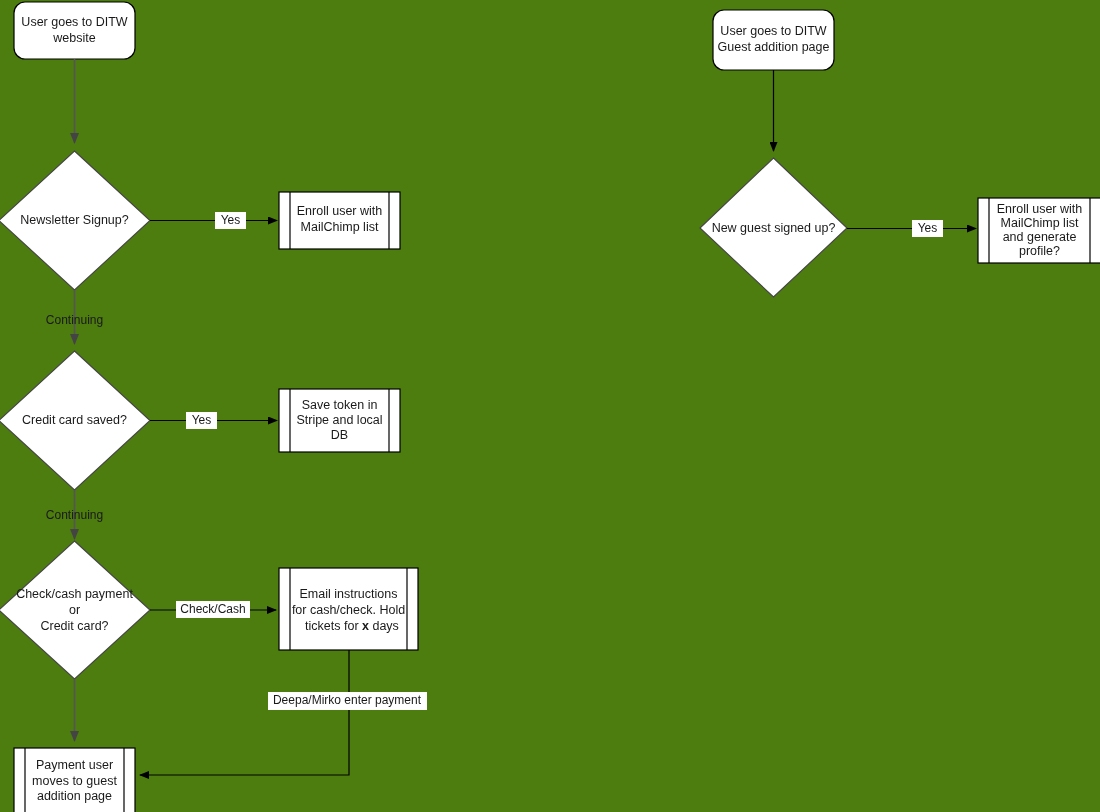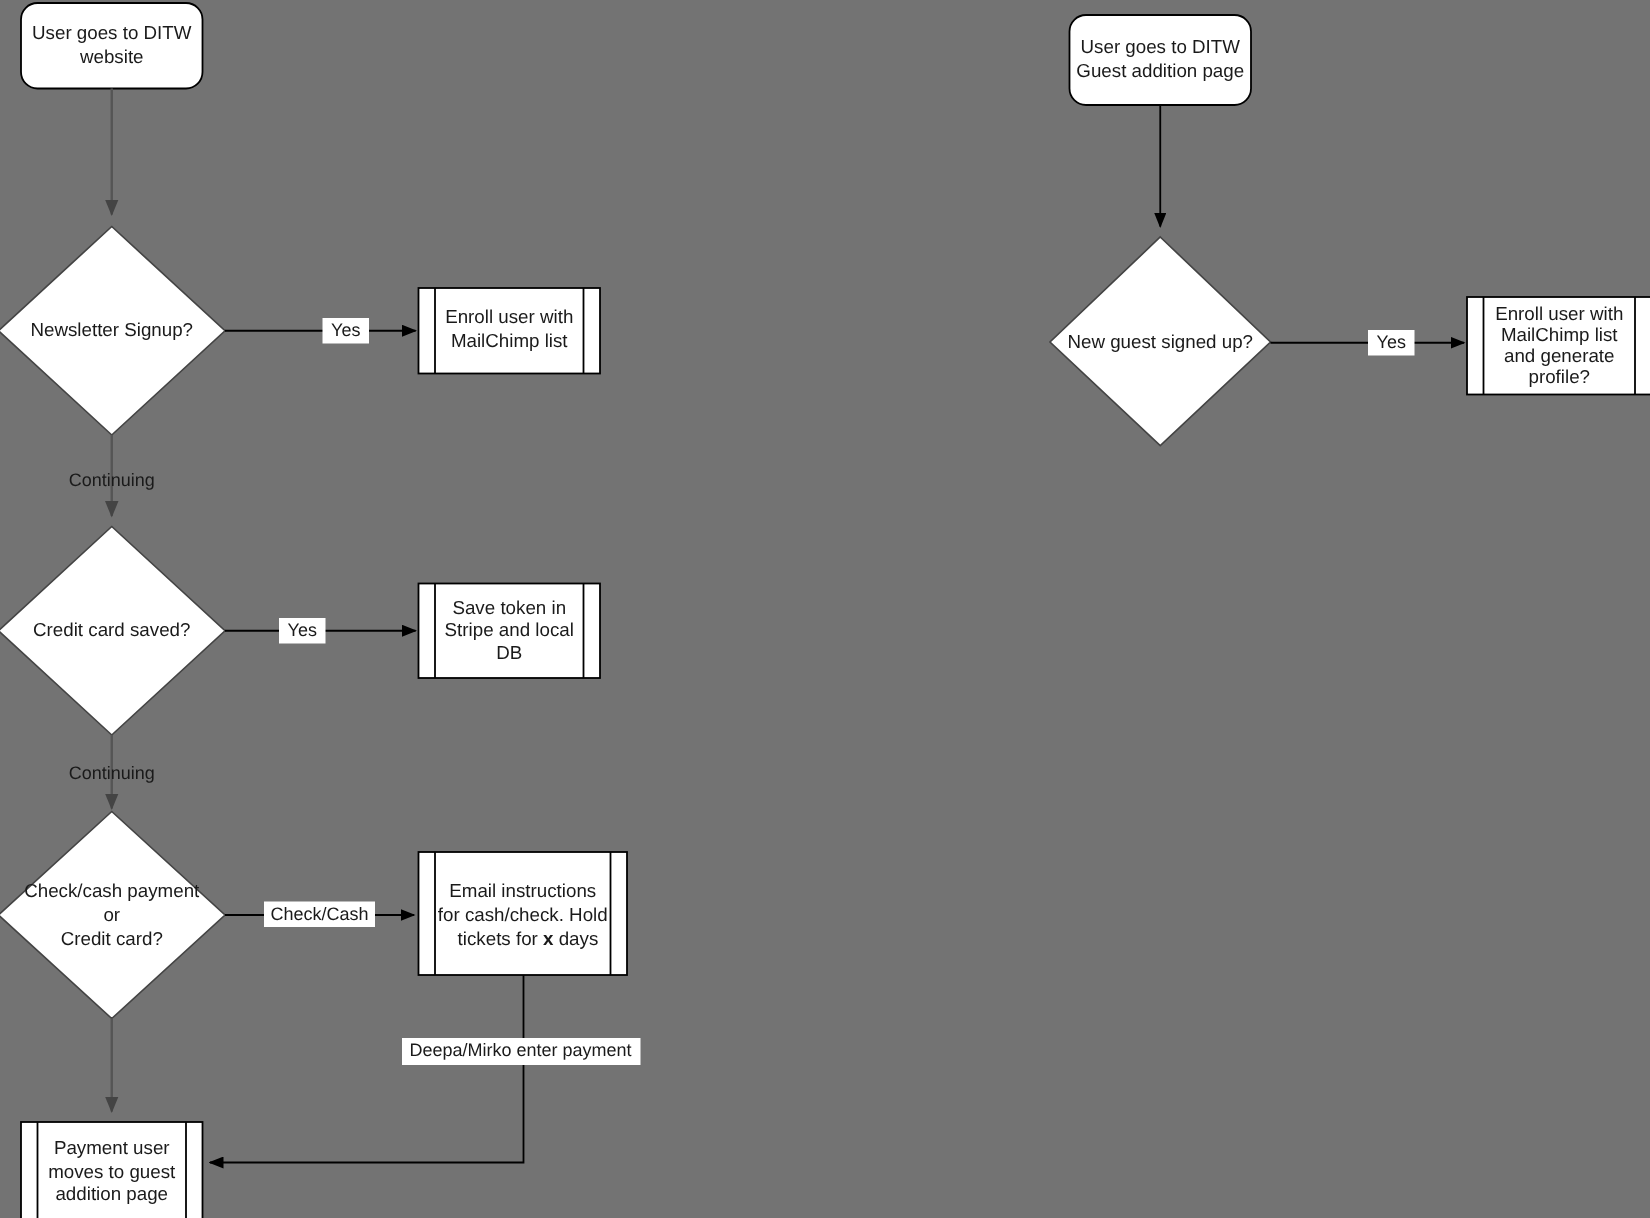--- a/index.html
+++ b/index.html
@@ -8,21 +8,21 @@
     padding: 0;
     background: #ffffff;
   }
   body {
     font-family: "Liberation Sans", sans-serif;
   }
   #canvas {
     position: relative;
     width: 1100px;
     height: 812px;
-    background: #737373;
+    background: #4d7c0f;
     overflow: hidden;
   }
   svg.flow {
     position: absolute;
     top: 0;
     left: 0;
     width: 1100px;
     height: 812px;
     display: block;
   }

